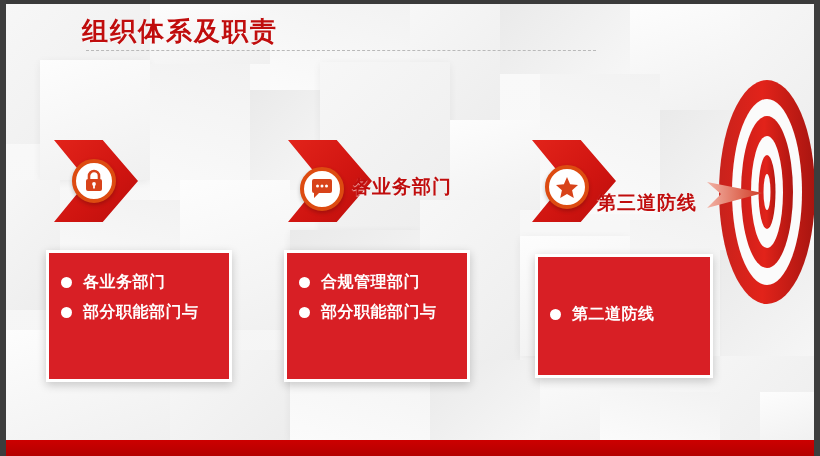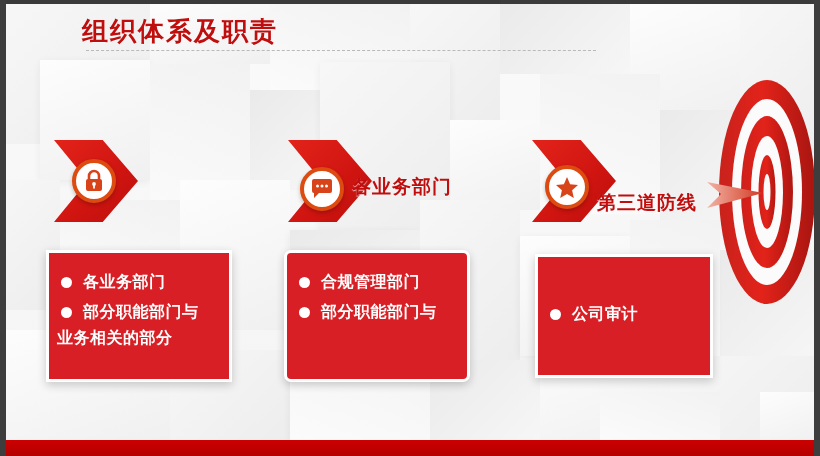--- a/index.html
+++ b/index.html
@@ -199,37 +199,36 @@
 
   <div class="redbox" style="left:46px; top:250px; width:186px; height:132px;">
     <ul style="padding:16px 8px 0 8px;">
       <li>
         <span class="bullet"></span>
         <span>各业务部门</span>
       </li>
       <li style="margin-top:4px;">
         <span class="bullet"></span>
         <span>部分职能部门与</span>
-        <span class="cont">业务相关的部分</span>
       </li>
     </ul>
   </div>
 
   <div class="chevron" style="left:288px; top:140px;"></div>
   <div class="icon-circle" style="left:300px; top:167px;">
     <svg width="24" height="22" viewBox="0 0 24 22" aria-hidden="true">
       <path d="M2 3 a2 2 0 0 1 2-2 h16 a2 2 0 0 1 2 2 v10 a2 2 0 0 1 -2 2 H9 l-5 5 v-5 H4 a2 2 0 0 1 -2-2 Z" fill="#d8431a"></path>
       <circle cx="7.5" cy="8" r="1.5" fill="#ffffff"></circle>
       <circle cx="12" cy="8" r="1.5" fill="#ffffff"></circle>
       <circle cx="16.5" cy="8" r="1.5" fill="#ffffff"></circle>
     </svg>
   </div>
   <div class="line-label" style="left:352px; top:174px;">各业务部门</div>
 
-  <div class="redbox" style="left:284px; top:250px; width:186px; height:132px;border-radius:7px;">
+  <div class="redbox" style="left:284px; top:250px; width:186px; height:132px;">
     <ul style="padding:16px 8px 0 8px;">
       <li>
         <span class="bullet"></span>
         <span>合规管理部门</span>
       </li>
       <li style="margin-top:4px;">
         <span class="bullet"></span>
         <span>部分职能部门与</span>
       </li>
     </ul>
@@ -240,21 +239,21 @@
     <svg width="24" height="23" viewBox="0 0 24 23" aria-hidden="true">
       <path d="M12 1 L15.1 8.2 L23 9 L17.1 14.2 L18.8 22 L12 18 L5.2 22 L6.9 14.2 L1 9 L8.9 8.2 Z" fill="#d8431a"></path>
     </svg>
   </div>
   <div class="line-label" style="left:597px; top:190px;">第三道防线</div>
 
   <div class="redbox" style="left:535px; top:254px; width:178px; height:124px;">
     <ul style="padding:44px 8px 0 8px;">
       <li>
         <span class="bullet"></span>
-        <span>公司审计</span>
+        <span>第二道防线</span>
       </li>
     </ul>
   </div>
 
   <div class="bottom-band"></div>
   <div class="frame-top"></div>
   <div class="frame-left"></div>
   <div class="frame-right"></div>
 </div>
 

